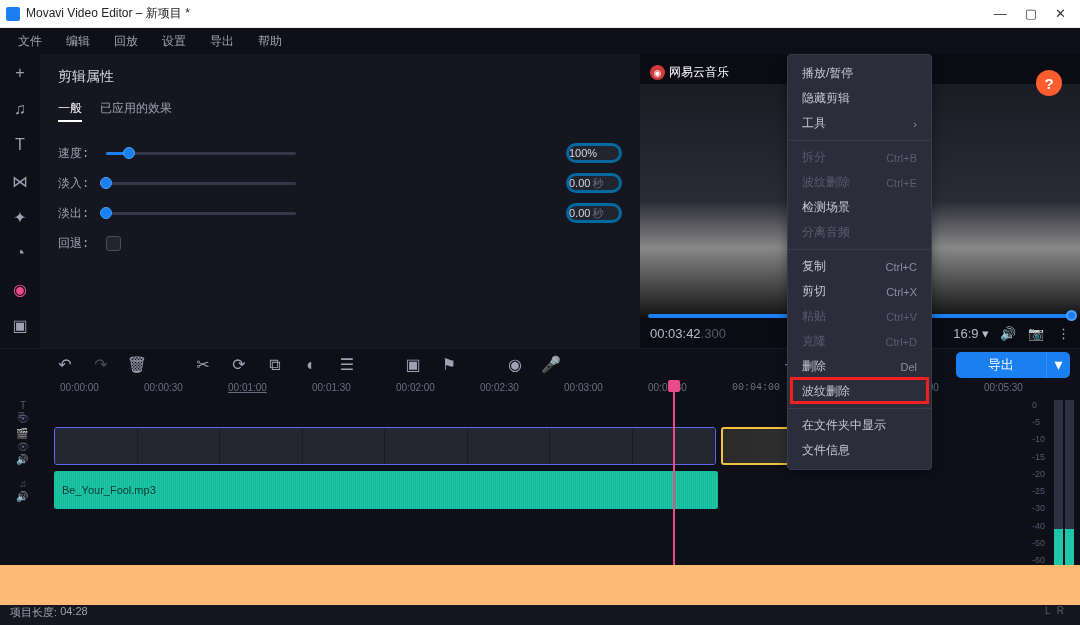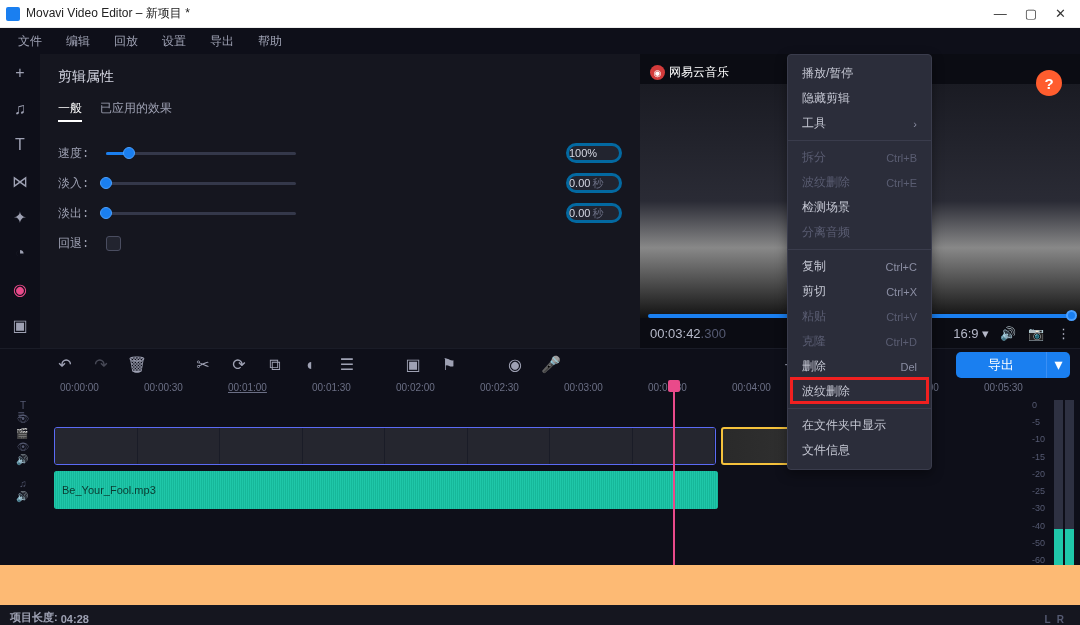--- a/index.html
+++ b/index.html
@@ -61,21 +61,21 @@
 .track-body { flex:1; position:relative; height:100%;}
 .vid-clip { position:absolute; left:8px; width:662px; top:3px; bottom:3px; border:1px solid #5b6bf5; border-radius:3px; background: linear-gradient(90deg,#2a2b35,#333543 12%,#222430 25%,#34363f 40%,#2d2f3a 55%,#37394a 70%,#2a2c38 85%,#30323d); display:flex; overflow:hidden;}
 .vid-clip .thumb { flex:1; border-right:1px solid #1a1c27; background:#25262f;}
 .sel-clip { position:absolute; left:675px; width:118px; top:3px; bottom:3px; border:2px solid #f5c23c; border-radius:3px; background:linear-gradient(90deg,#2a2a2a,#333); }
 .audio-clip { position:absolute; left:8px; width:664px; top:3px; bottom:3px; background:#1fc7a9; border-radius:3px; display:flex; align-items:center; padding-left:8px; font-size:11px; color:#0b3a30; overflow:hidden;}
 .audio-wave { position:absolute; left:0; right:0; top:0; bottom:0; background: repeating-linear-gradient(90deg, #1fc7a9 0 1px, #0da88b 1px 2px); opacity:0.5;}
 .level-meter { position:absolute; right:4px; top:0; width:44px; height:165px; display:flex; gap:2px;}
 .meter-ticks { width:20px; font-size:9px; color:#555a72; display:flex; flex-direction:column; justify-content:space-between;}
 .meter-bars { display:flex; gap:2px;}
 .meter-bar { width:9px; height:165px; background:linear-gradient(180deg,#2e3142 0 78%, #1fc7a9 78% 100%);}
-.status { position:absolute; bottom:0; left:0; right:0; height:20px; background:#15161f; display:flex; align-items:flex-end; padding:0 10px; font-size:11px; color:#9ea1b3;font-weight:bold;}
+.status { position:absolute; bottom:0; left:0; right:0; height:20px; background:#15161f; display:flex; align-items:flex-start; padding:0 10px; font-size:11px; color:#9ea1b3;}
 .context-menu { position:absolute; right:148px; top:0; width:145px; background:#2b2d3a; border:1px solid #3a3c4c; border-radius:4px; z-index:20; padding:6px 0; font-size:12px; box-shadow:0 4px 12px rgba(0,0,0,0.4);}
 .cm-item { height:25px; display:flex; align-items:center; justify-content:space-between; padding:0 14px; color:#c5c7d3; cursor:pointer;}
 .cm-item.disabled { color:#5a5d72; }
 .cm-item .sc { font-size:11px; color:#8b8ea3; }
 .cm-item.disabled .sc { color:#5a5d72; }
 .cm-sep { height:1px; background:#3a3c4c; margin:4px 0;}
 .cm-highlight { position:absolute; border:3px solid #f02020; pointer-events:none;}
 </style>
 </head>
 <body>
@@ -280,21 +280,21 @@
 
     <div class="ruler" id="ruler">
         <span class="tick" style="left: 0px;">00:00:00</span>
         <span class="tick" style="left: 84px;">00:00:30</span>
         <span class="tick" style="left: 168px; text-decoration: underline;">00:01:00</span>
         <span class="tick" style="left: 252px;">00:01:30</span>
         <span class="tick" style="left: 336px;">00:02:00</span>
         <span class="tick" style="left: 420px;">00:02:30</span>
         <span class="tick" style="left: 504px;">00:03:00</span>
         <span class="tick" style="left: 588px;">00:03:30</span>
-        <span class="tick" style="left: 672px;">00:04:00</span>
+        <span class="tick" style="left: 672px; font-family: Liberation Mono, monospace;">00:04:00</span>
         <span class="tick" style="left: 756px;">00:04:30</span>
         <span class="tick" style="left: 840px;">00:05:00</span>
         <span class="tick" style="left: 924px;">00:05:30</span>
       </div>
 
     <div class="tracks">
       <div class="playhead"></div>
       <div style="display:flex;position:absolute;left:12px;top:6px;flex-direction:column;gap:6px;">
         <span class="tl-tool" style="font-size:12px;color:#555a72">≡</span>
       </div>

